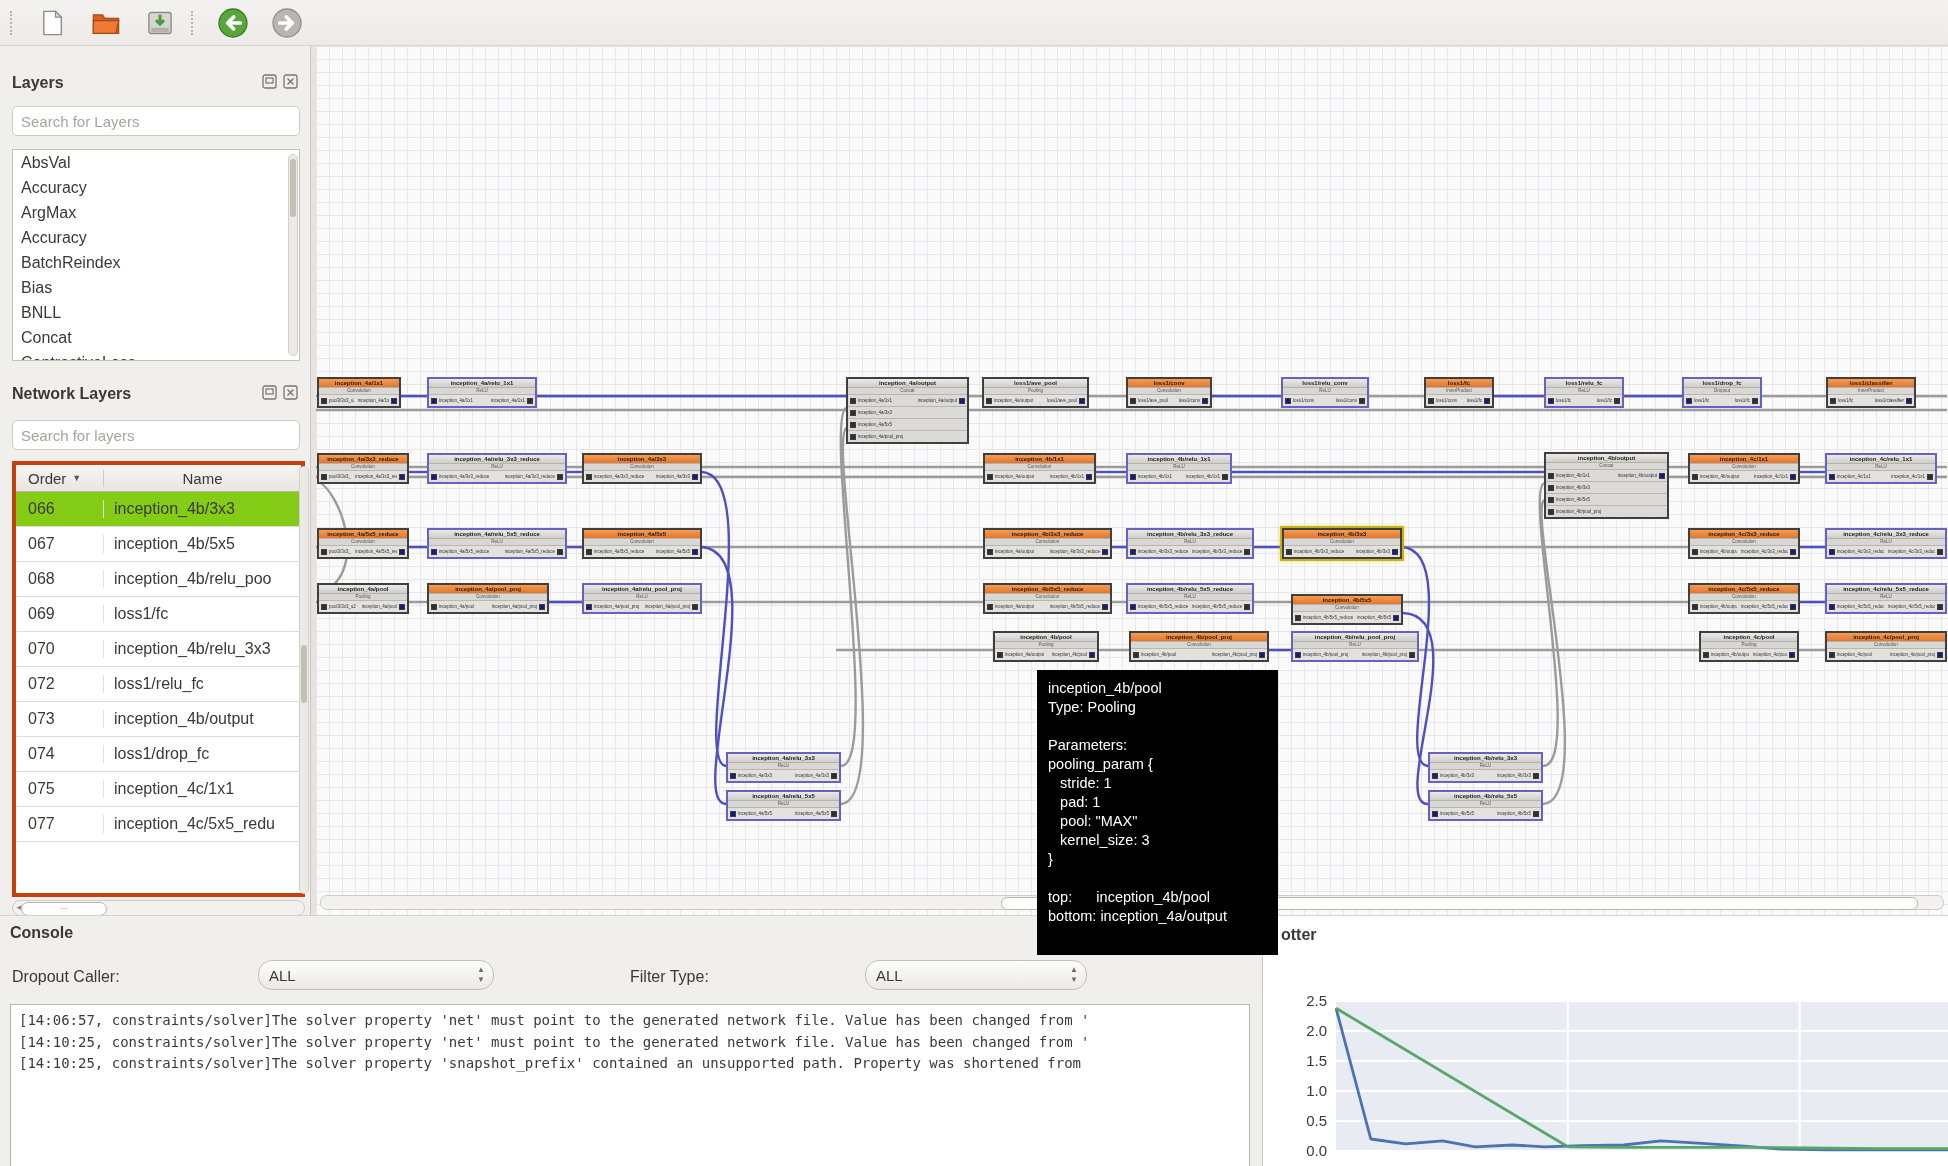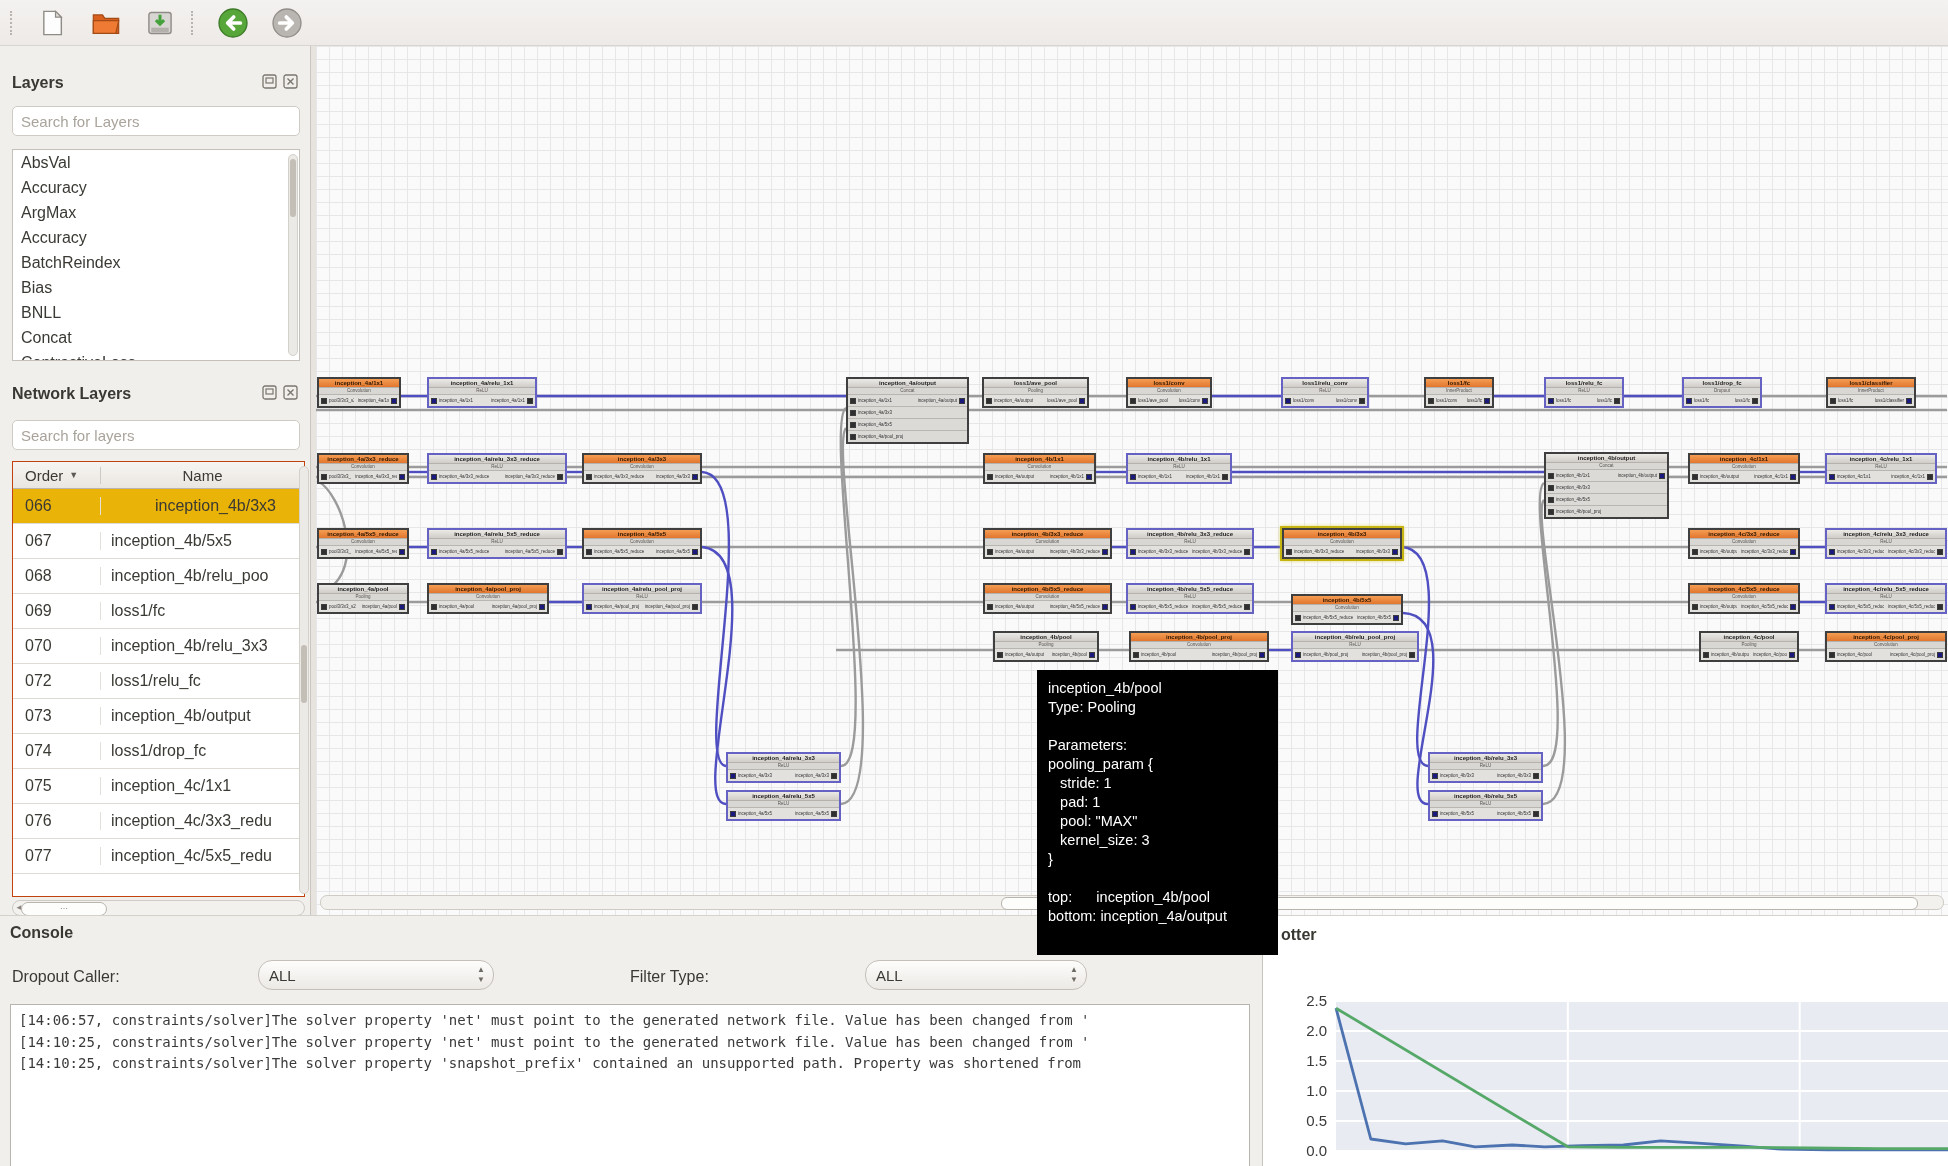--- a/index.html
+++ b/index.html
@@ -17,27 +17,27 @@
   .panel-head{position:absolute;left:12px;font-size:16px;font-weight:700;color:#3a3832;}
   .phicons{position:absolute;right:12px;display:flex;gap:6px;}
   .phicon{width:15px;height:15px;}
   .searchbox{position:absolute;left:12px;width:288px;height:30px;box-sizing:border-box;border:1px solid #cfcac4;border-radius:5px;background:#fff;font-size:15px;color:#3b3934;padding:0 8px;font-family:"Liberation Sans",sans-serif;}
   .searchbox::placeholder{color:#a9a39b;}
   #layers-list{position:absolute;left:12px;top:87px;width:288px;height:212px;background:#fff;border:1px solid #c5c0ba;box-sizing:border-box;overflow:hidden;}
   .layer-item{height:25px;line-height:25px;padding-left:8px;font-size:16px;color:#3b3934;white-space:nowrap;}
   .vsb{position:absolute;width:10px;background:#eceae6;border:1px solid #d4d0ca;border-radius:5px;box-sizing:border-box;}
   .vsb .thumb{position:absolute;left:1px;width:6px;background:#c3beb6;border-radius:4px;}
   
-  #nl-table{position:absolute;left:12px;top:399px;width:293px;height:436px;background:#fff;border:1px solid #c2410c;box-sizing:border-box;overflow:hidden;}
+  #nl-table{position:absolute;left:12px;top:399px;width:293px;height:436px;background:#fff;border:4px solid #c2410c;box-sizing:border-box;overflow:hidden;}
   .nl-header{display:flex;height:26px;background:linear-gradient(#f7f5f2,#e9e6e1);border-bottom:1px solid #b9b4ae;font-size:15px;align-items:center;}
   .nl-header .c1{width:88px;padding-left:12px;box-sizing:border-box;border-right:1px solid #cdc9c3;display:flex;align-items:center;gap:6px;}
   .nl-header .c2{flex:1;text-align:center;}
   .sortarrow{font-size:9px;color:#5c5a55;}
   .nl-row{display:flex;height:34px;border-bottom:1px solid #dedad4;font-size:16px;align-items:center;background:#fff;}
-  .nl-row.sel{background:#eab308;gap:44px;}
+  .nl-row.sel{background:#84cc16;}
   .nl-row .c1{width:88px;padding-left:12px;box-sizing:border-box;border-right:1px solid #e3dfd9;}
   .nl-row .c2{flex:1;padding-left:10px;white-space:nowrap;overflow:hidden;}
   #nl-hscroll{position:absolute;left:12px;top:838px;width:293px;height:16px;border:1px solid #cfcac4;border-radius:8px;background:#f3f1ee;box-sizing:border-box;}
   #nl-hscroll .pill{position:absolute;left:8px;top:1px;width:84px;height:12px;background:#fdfdfc;border:1px solid #b9b4ae;border-radius:7px;font-size:8px;color:#8a857e;text-align:center;line-height:11px;}
   #nl-hscroll .larr{position:absolute;left:2px;top:2px;font-size:8px;color:#8a857e;}
   #splitter{position:absolute;left:310px;top:46px;width:6px;height:869px;background:#e7e3de;border-left:1px solid #cac5bf;border-right:1px solid #b5b0a9;}
   
   #canvas{position:absolute;left:316px;top:46px;width:1632px;height:869px;background-color:#fafafa;
     background-image:linear-gradient(#e7e7ea 1px,transparent 1px),linear-gradient(90deg,#e7e7ea 1px,transparent 1px);
     background-size:13px 13px;overflow:hidden;}
@@ -191,24 +191,20 @@
         </div>
         <div class="nl-row">
           <div class="c1">074</div>
           <div class="c2">loss1/drop_fc</div>
         </div>
         <div class="nl-row">
           <div class="c1">075</div>
           <div class="c2">inception_4c/1x1</div>
         </div>
         <div class="nl-row">
-          <div class="c1">076</div>
-          <div class="c2">inception_4c/3x3_redu</div>
-        </div>
-        <div class="nl-row">
           <div class="c1">077</div>
           <div class="c2">inception_4c/5x5_redu</div>
         </div>
       </div>
   </div>
   <div class="vsb" style="left:299px;top:404px;height:428px;">
     <div class="thumb" style="top:178px;height:58px;"></div>
   </div>
   <div id="nl-hscroll">
     <span class="larr">◄</span>

